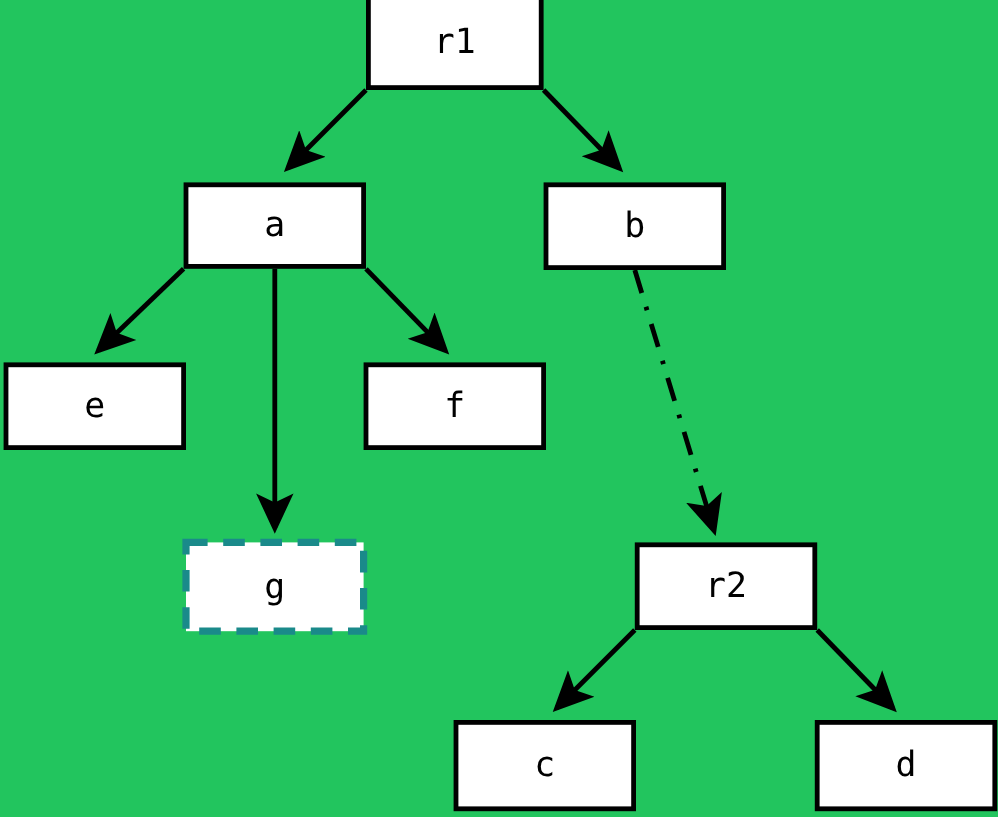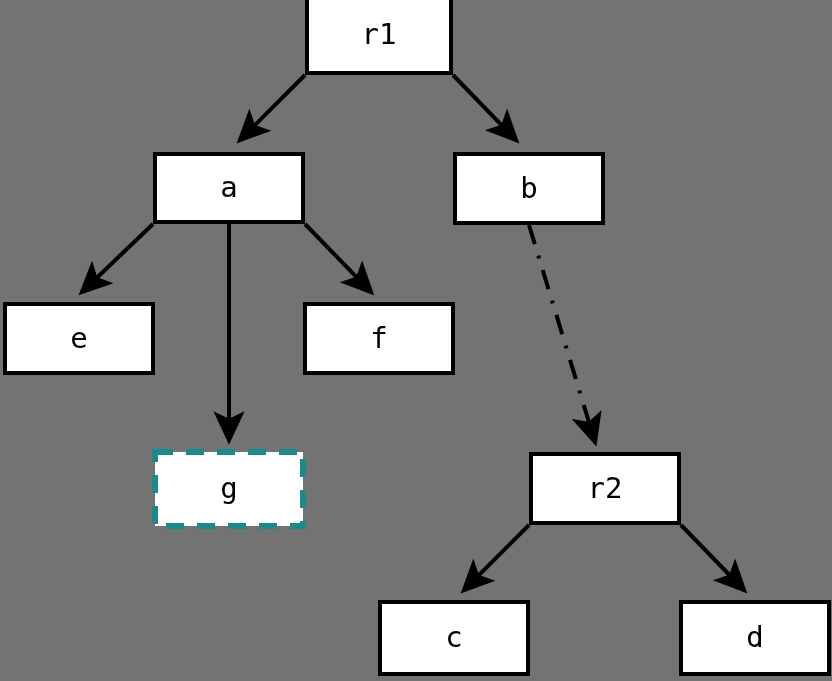--- a/index.html
+++ b/index.html
@@ -7,21 +7,21 @@
     padding: 0;
     background: #ffffff;
   }
   body {
     font-family: "DejaVu Sans Mono", "Liberation Mono", monospace;
   }
   #canvas {
     position: relative;
     width: 832px;
     height: 681px;
-    background: #737373;
+    background: #22c55e;
     overflow: hidden;
   }
   #graph-svg {
     position: absolute;
     left: 0;
     top: 0;
     width: 832px;
     height: 681px;
   }
   .node-label {

